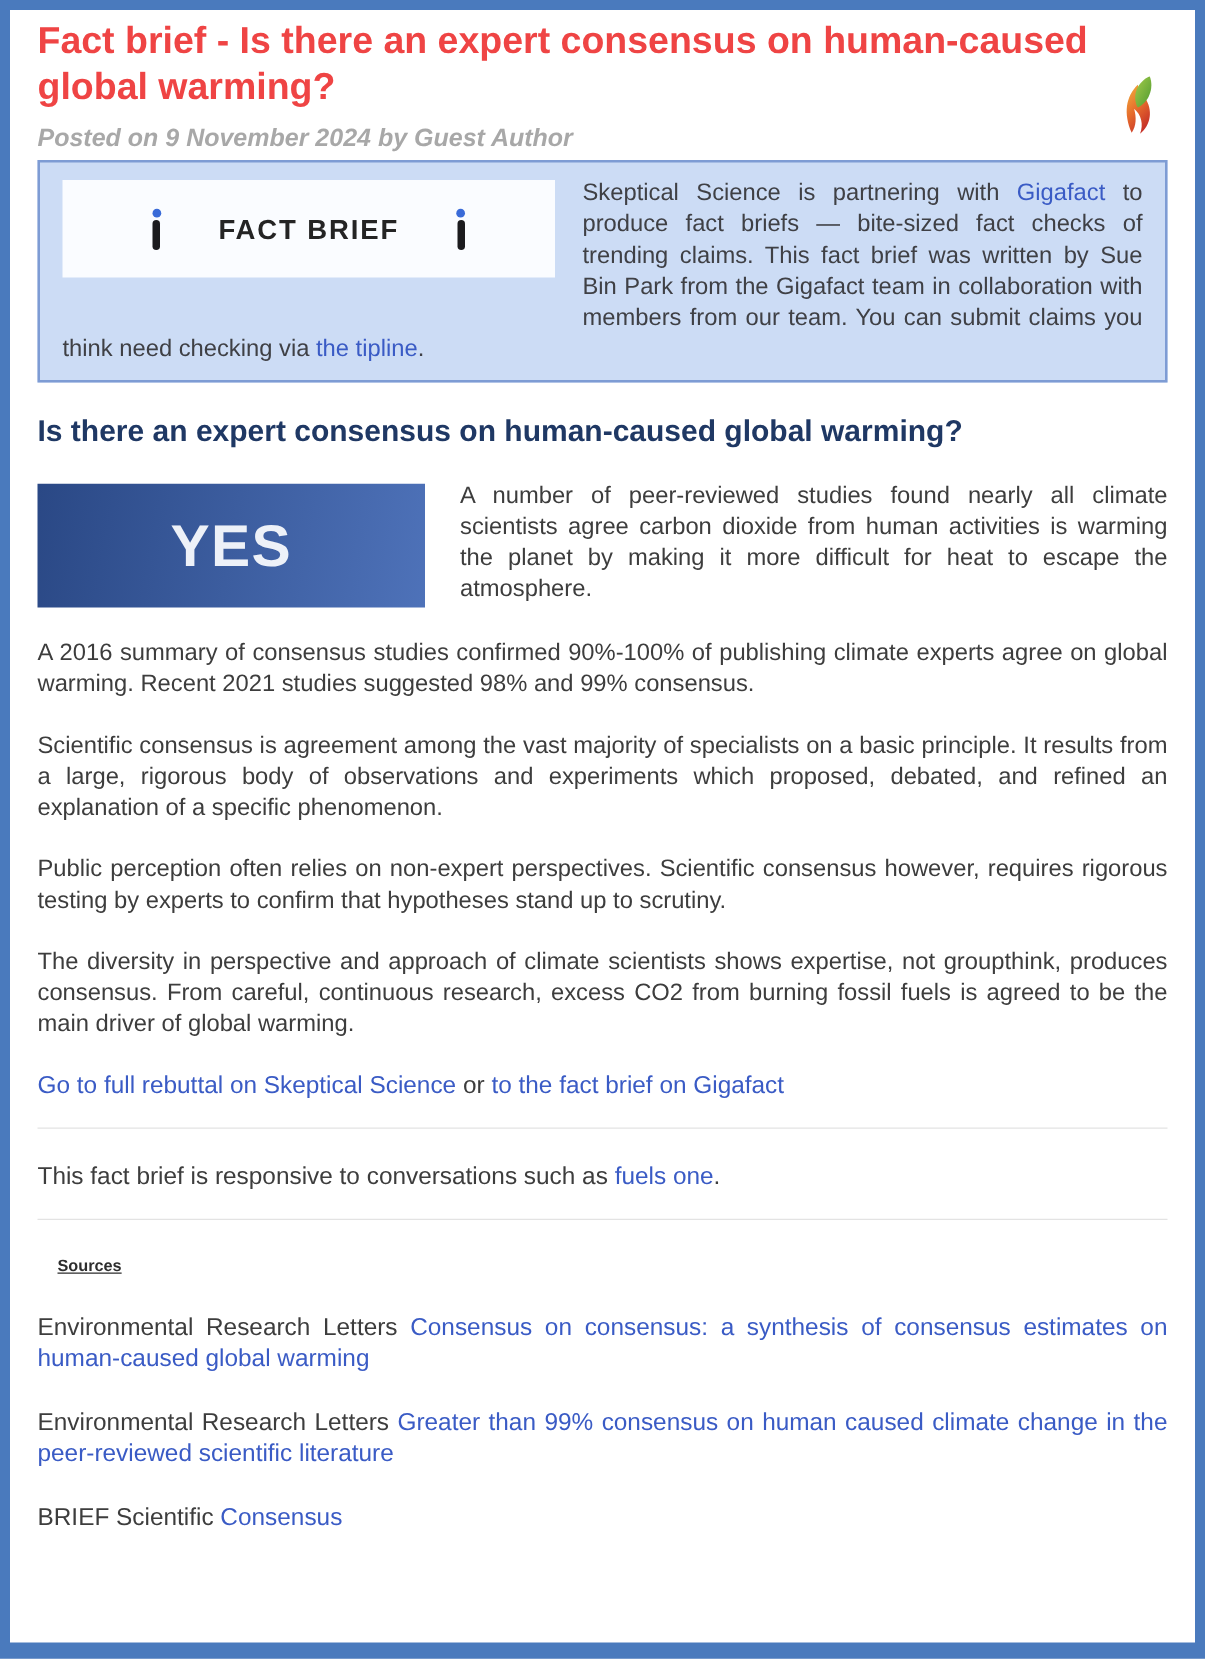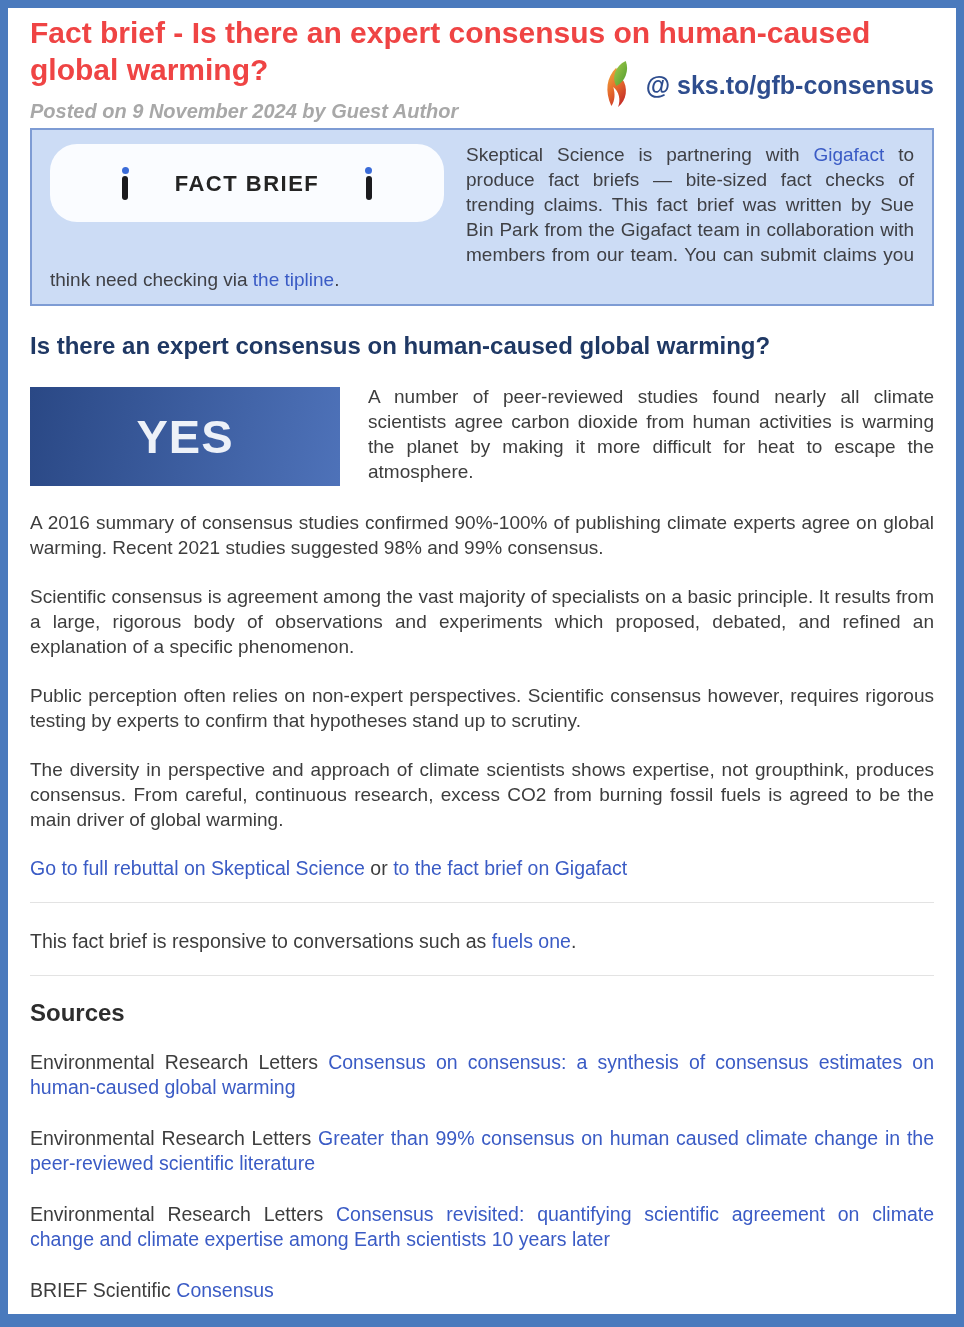--- a/index.html
+++ b/index.html
@@ -41,21 +41,21 @@
     padding: 12px 18px;
     font-size: 19px; line-height: 25px; color: #3f4045;
     text-align: justify;
   }
   .factbox::after { content: ""; display: block; clear: both; }
   .fb-logo {
     float: left;
     width: 394px; height: 78px;
     margin: 2px 22px 22px 0;
     background: #fafcff;
-    display: flex; align-items: center; justify-content: center; gap: 46px; border-radius: 27px;
+    display: flex; align-items: center; justify-content: center; gap: 46px;
   }
   .gf-mark { display: inline-flex; flex-direction: column; align-items: center; gap: 2px; }
   .gf-mark .dot { width: 7px; height: 7px; border-radius: 50%; background: #3a6bd8; }
   .gf-mark .bar { width: 6px; height: 24px; border-radius: 3px; background: #1b1b1e; }
   .fb-logo-label { font-size: 22px; font-weight: bold; letter-spacing: 1.5px; color: #242424; }
 
   a.link { color: #3a5bc5; text-decoration: none; }
 
   .question-heading {
     margin: 26px 0 0;
@@ -73,21 +73,21 @@
   .answer-text { flex: 1; font-size: 19px; line-height: 25px; text-align: justify; margin: -3px 0 0; }
 
   p.body { margin: 24px 0 0; font-size: 19px; line-height: 25px; text-align: justify; }
 
   .links-line { margin: 24px 0 0; font-size: 19.5px; line-height: 25px; }
 
   hr.divider { border: none; border-top: 1px solid #e3e3e3; margin: 21px 0 26px; }
 
   .note-line { margin: 0; font-size: 19.5px; line-height: 25px; }
 
-  .sources-heading { margin: 0; font-size: 24px; line-height: 22px; font-weight: bold; color: #2d2d2d; }
+  .sources-heading { margin: 16px; font-size: 13px; line-height: 22px; font-weight: bold; color: #2d2d2d; text-decoration: underline; }
   p.source { margin: 26px 0 0; font-size: 19.5px; line-height: 25px; text-align: justify; }
 
   .flame-icon { width: 40px; height: 48px; }
 </style>
 </head>
 <body>
 
 <div class="content">
 
   <h1 class="page-title">Fact brief - Is there an expert consensus on human-caused global warming?</h1>
@@ -101,21 +101,20 @@
         </linearGradient>
         <linearGradient id="flameGrad" x1="0.2" y1="0" x2="0.7" y2="1">
           <stop offset="0" stop-color="#f2a93b"></stop>
           <stop offset="0.5" stop-color="#e5692c"></stop>
           <stop offset="1" stop-color="#c22a28"></stop>
         </linearGradient>
       </defs>
       <path fill="url(#flameGrad)" d="M14,7 C4,17 2,31 9,47 C13,41 13,34 11,27 C17,32 19,40 16,48 C25,41 27,28 20,18 C17,14 15,10 14,7 Z"></path>
       <path fill="url(#leafGrad)" d="M24,0 C13,5 9,17 14,26 C23,22 28,10 24,0 Z"></path>
     </svg>
-    <a class="share-url" href="#">@ sks.to/gfb-consensus</a>
   </div>
 
   <div class="posted-line">Posted on 9 November 2024 by Guest Author</div>
 
   <div class="factbox">
     <div class="fb-logo">
       <span class="gf-mark">
           <span class="dot"></span>
           <span class="bar"></span>
         </span>
@@ -162,21 +161,17 @@
 
   <p class="source">
     <span>Environmental Research Letters</span>
     <a class="link" href="#">Consensus on consensus: a synthesis of consensus estimates on human-caused global warming</a>
   </p>
   <p class="source">
     <span>Environmental Research Letters</span>
     <a class="link" href="#">Greater than 99% consensus on human caused climate change in the peer-reviewed scientific literature</a>
   </p>
   <p class="source">
-    <span>Environmental Research Letters</span>
-    <a class="link" href="#">Consensus revisited: quantifying scientific agreement on climate change and climate expertise among Earth scientists 10 years later</a>
-  </p>
-  <p class="source">
     <span>BRIEF Scientific</span>
     <a class="link" href="#">Consensus</a>
   </p>
 
 </div>
 
 </body></html>

